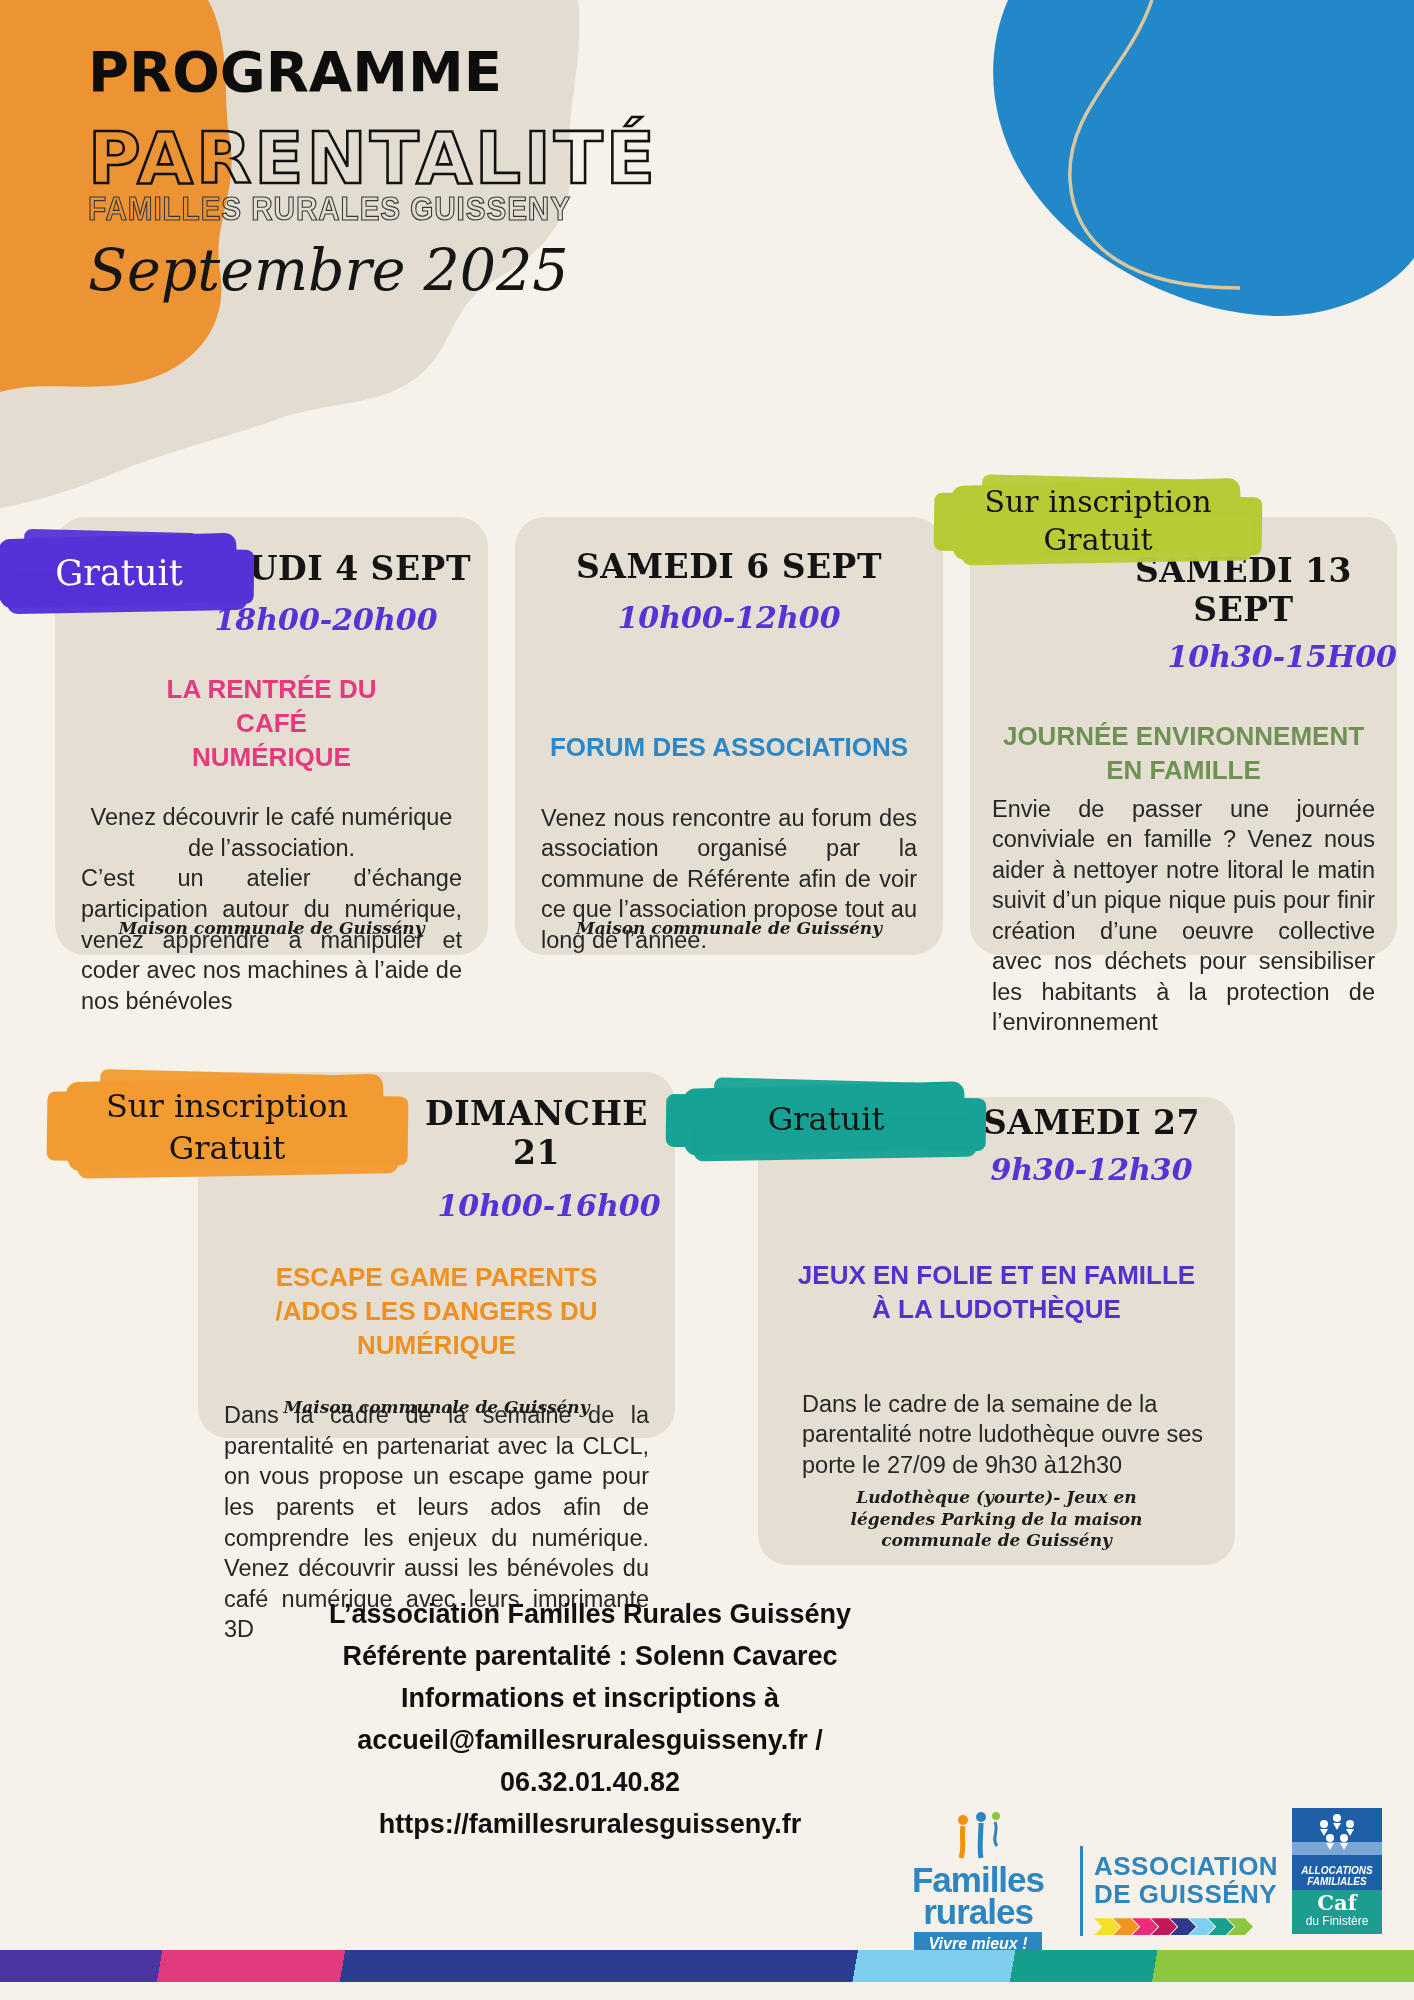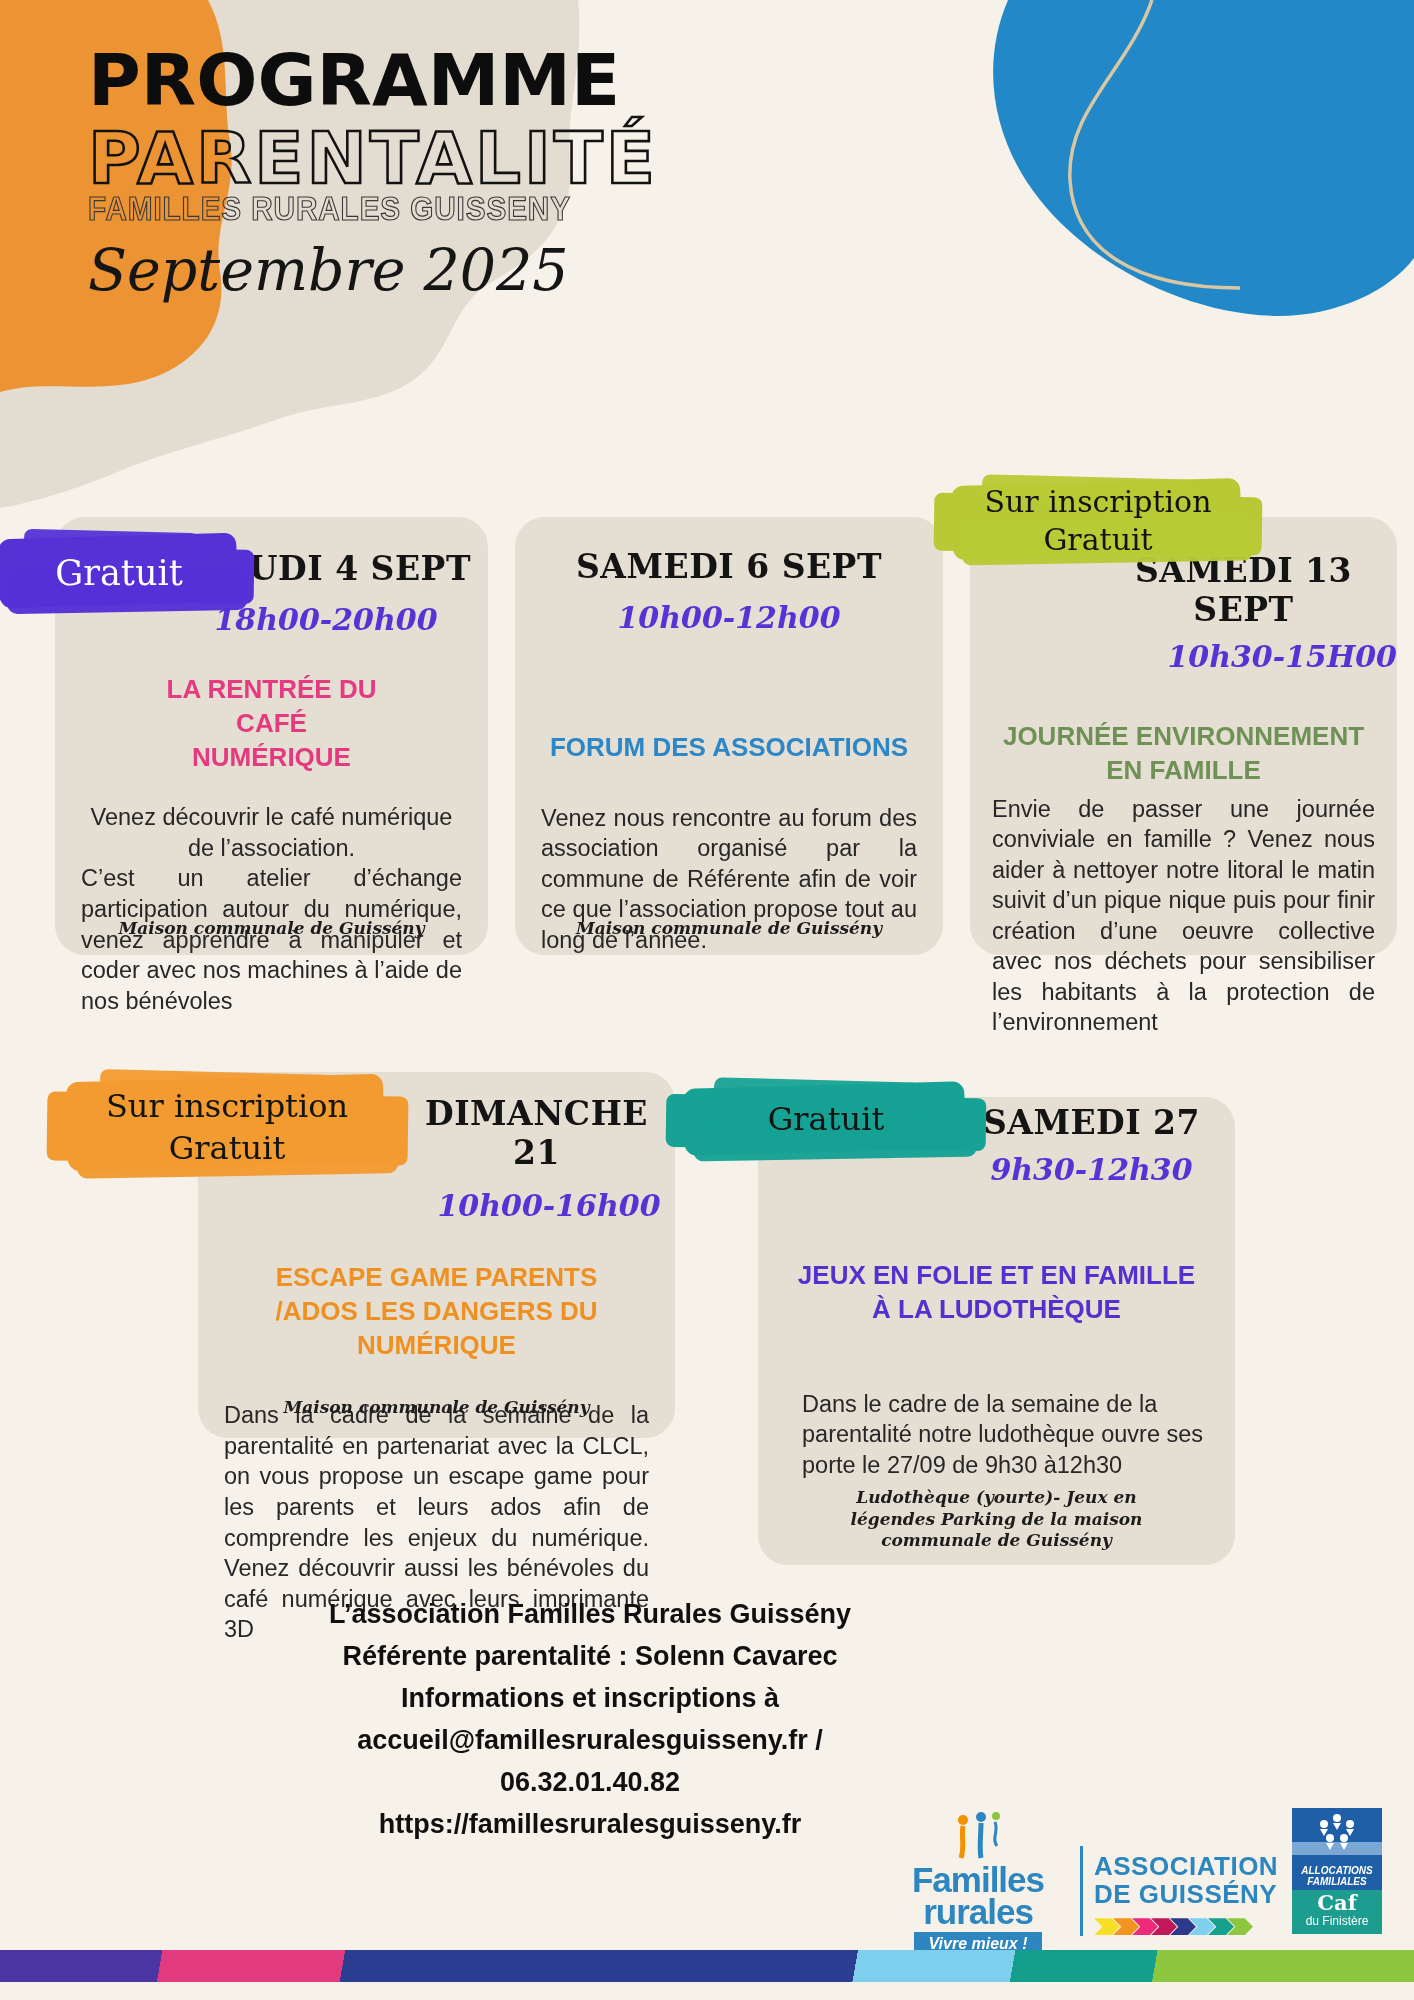--- a/index.html
+++ b/index.html
@@ -5,21 +5,21 @@
   html,body{margin:0;padding:0;}
   body{background:#dcd8d0;font-family:"Liberation Sans","DejaVu Sans",sans-serif;}
   #poster{position:relative;width:1414px;height:2000px;margin:0 auto;background:#f6f2ea;overflow:hidden;}
 
   
   #bg-shapes{position:absolute;left:0;top:0;z-index:1;}
 
   
   .hdr{position:absolute;z-index:3;left:88px;}
   #title1{top:44px;font-family:"DejaVu Sans","Liberation Sans",sans-serif;font-weight:900;
-          font-size:72px;letter-spacing:0px;color:#0d0d0d;line-height:1;}
+          font-size:56px;letter-spacing:0px;color:#0d0d0d;line-height:1;}
   #title2{top:122px;font-family:"DejaVu Sans","Liberation Sans",sans-serif;font-weight:900;
           font-size:72px;letter-spacing:3px;line-height:1;color:#555;}
   #org-line{top:192px;font-size:33px;font-weight:600;letter-spacing:1px;color:#666;
           transform:scaleX(.9);transform-origin:left;line-height:1;}
   @supports (-webkit-text-stroke: 1px black){
     #title2{color:transparent;-webkit-text-stroke:2.6px #121212;}
     #org-line{color:transparent;-webkit-text-stroke:1.2px #3a3a3a;}
   }
   #month{top:236px;font-family:"DejaVu Serif","Liberation Serif",serif;font-style:italic;
          font-size:57px;color:#151515;line-height:1.2;}

